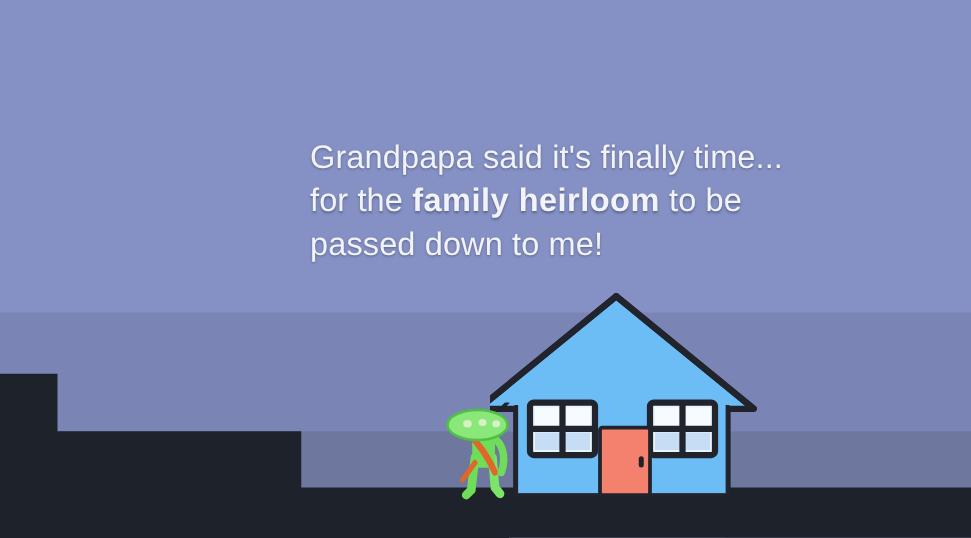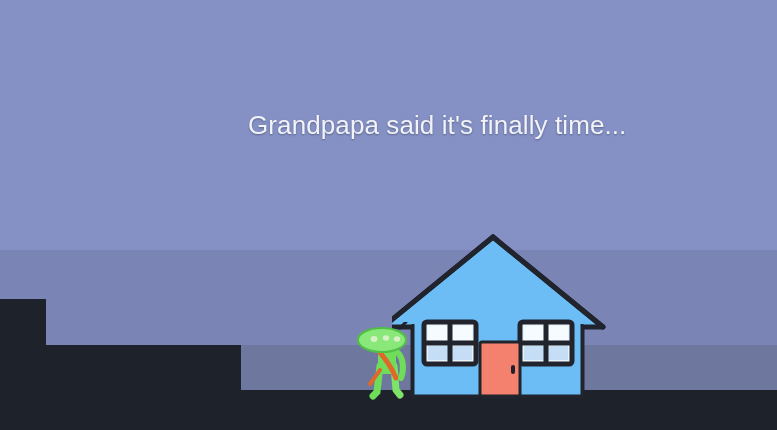--- a/index.html
+++ b/index.html
@@ -49,20 +49,22 @@
 <body>
 
 <div id="stage">
 
   <div class="band" id="sky-upper"></div>
   <div class="band" id="sky-mid"></div>
   <div class="band" id="sky-lower"></div>
 
   <div id="dialogue">
     <span class="ln">Grandpapa said it's finally time...</span>
+    <span class="ln"><span>for the </span><span class="hl">family heirloom</span><span> to be</span></span>
+    <span class="ln">passed down to me!</span>
   </div>
 
   <div class="terrain" id="ground-main"></div>
   <div class="terrain" id="ground-right-fill"></div>
   <div class="terrain" id="step-mid"></div>
   <div class="terrain" id="step-left"></div>
 
   <div id="house">
     <svg width="220" height="172" viewBox="0 0 220 172" xmlns="http://www.w3.org/2000/svg">
 

